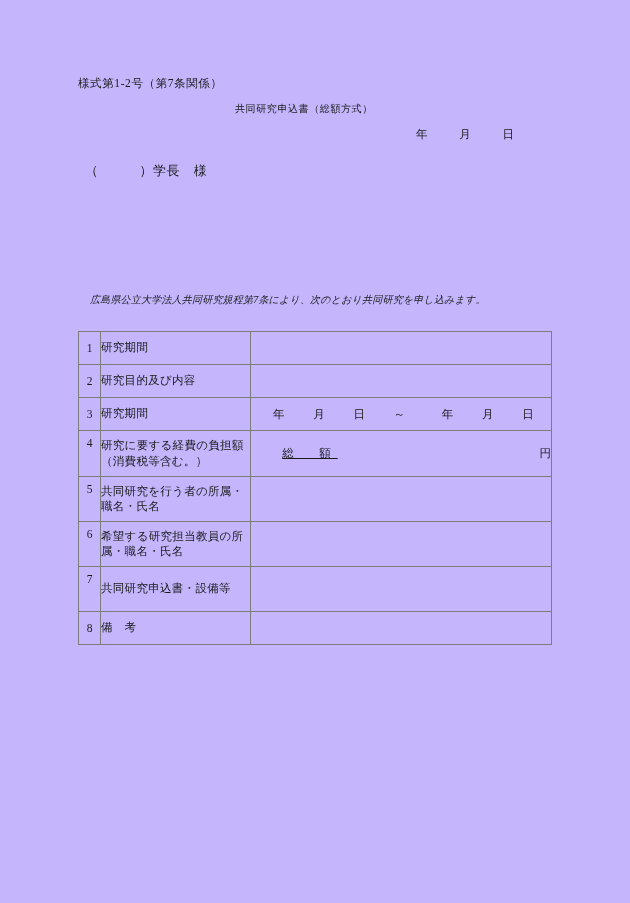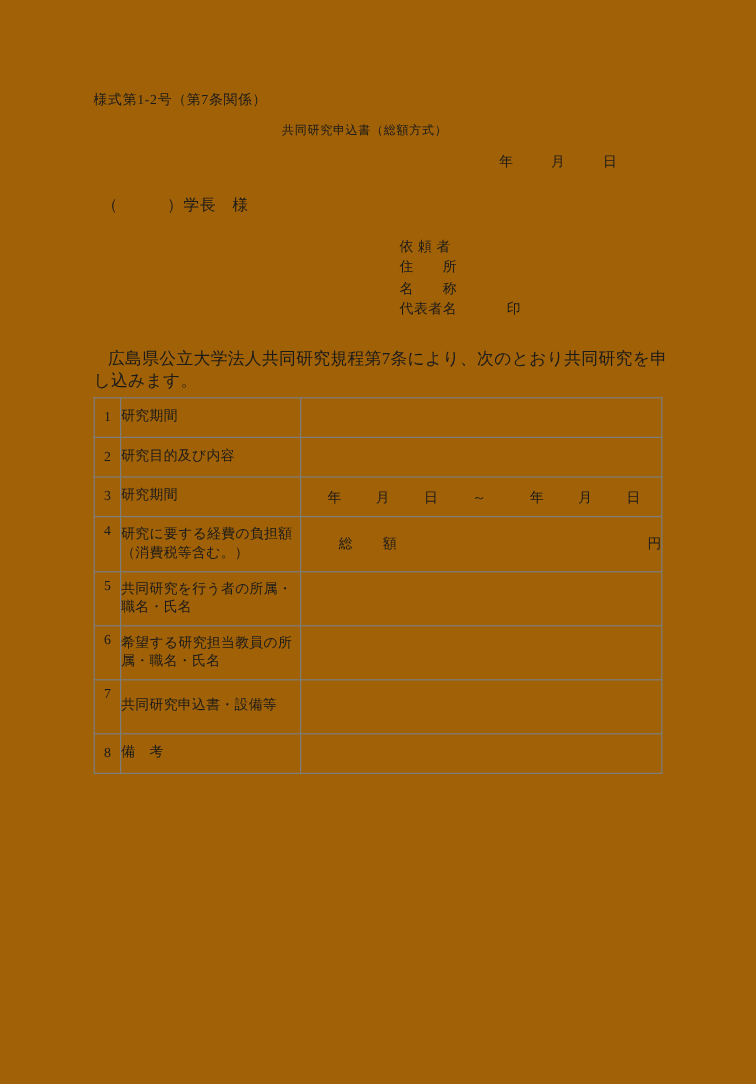--- a/index.html
+++ b/index.html
@@ -14,21 +14,21 @@
     font-family: "Liberation Serif", "DejaVu Serif", serif;
     color: #1a1a1a;
     overflow: hidden;
   }
 
   .page {
     position: absolute;
     left: 0; top: 0;
     width: 630px;
     height: 903px;
-    background: #a16207;
+    background: #c4b5fd;
   }
 
   
   .form-no {
     position: absolute;
     left: 78px;
     top: 76px;
     font-size: 11.5px;
     letter-spacing: 0.6px;
     white-space: nowrap;
@@ -77,25 +77,26 @@
     display: inline-block;
     margin-left: 38px;
   }
 
   
   .body-para {
     position: absolute;
     left: 78px;
     top: 290px;
     width: 478px;
-    font-size: 14px;
+    font-size: 10px;
     line-height: 19px;
     text-indent: 12px;
     text-align: justify;
     letter-spacing: 0.2px;
+    font-style: italic;
   }
 
   
   .form-table {
     position: absolute;
     left: 78px;
     top: 331px;
     width: 473px;
     border-collapse: collapse;
     table-layout: fixed;
@@ -152,20 +153,21 @@
   .split-table td {
     border: none;
     padding: 0;
   }
   .split-left {
     width: 111px;
     text-align: center;
     border-right: 1px solid #7d7d7d;
     height: 45px;
     vertical-align: middle;
+    text-decoration: underline;
   }
   .split-right {
     text-align: right;
     padding-right: 8px;
     vertical-align: middle;
     height: 45px;
   }
   .sogaku { letter-spacing: 7px; padding-left: 7px; }
   .cell-row4 { padding: 0 !important; }
 </style>
@@ -181,29 +183,20 @@
   <div class="date-line">
     <span>年</span>
     <span class="gap"></span>
     <span>月</span>
     <span class="gap"></span>
     <span>日</span>
   </div>
 
   <div class="addressee">（　　　）学長　様</div>
 
-  <div class="requester">
-    <div class="rline">依 頼 者</div>
-    <div class="rline">住　　所</div>
-    <div class="rline">名　　称</div>
-    <div class="rline">
-      <span>代表者名</span>
-      <span class="seal">印</span>
-    </div>
-  </div>
 
   <div class="body-para">広島県公立大学法人共同研究規程第7条により、次のとおり共同研究を申し込みます。</div>
 
   <table class="form-table">
     <colgroup>
       <col class="col-num">
       <col class="col-label">
       <col class="col-value">
     </colgroup>
     <tbody>

